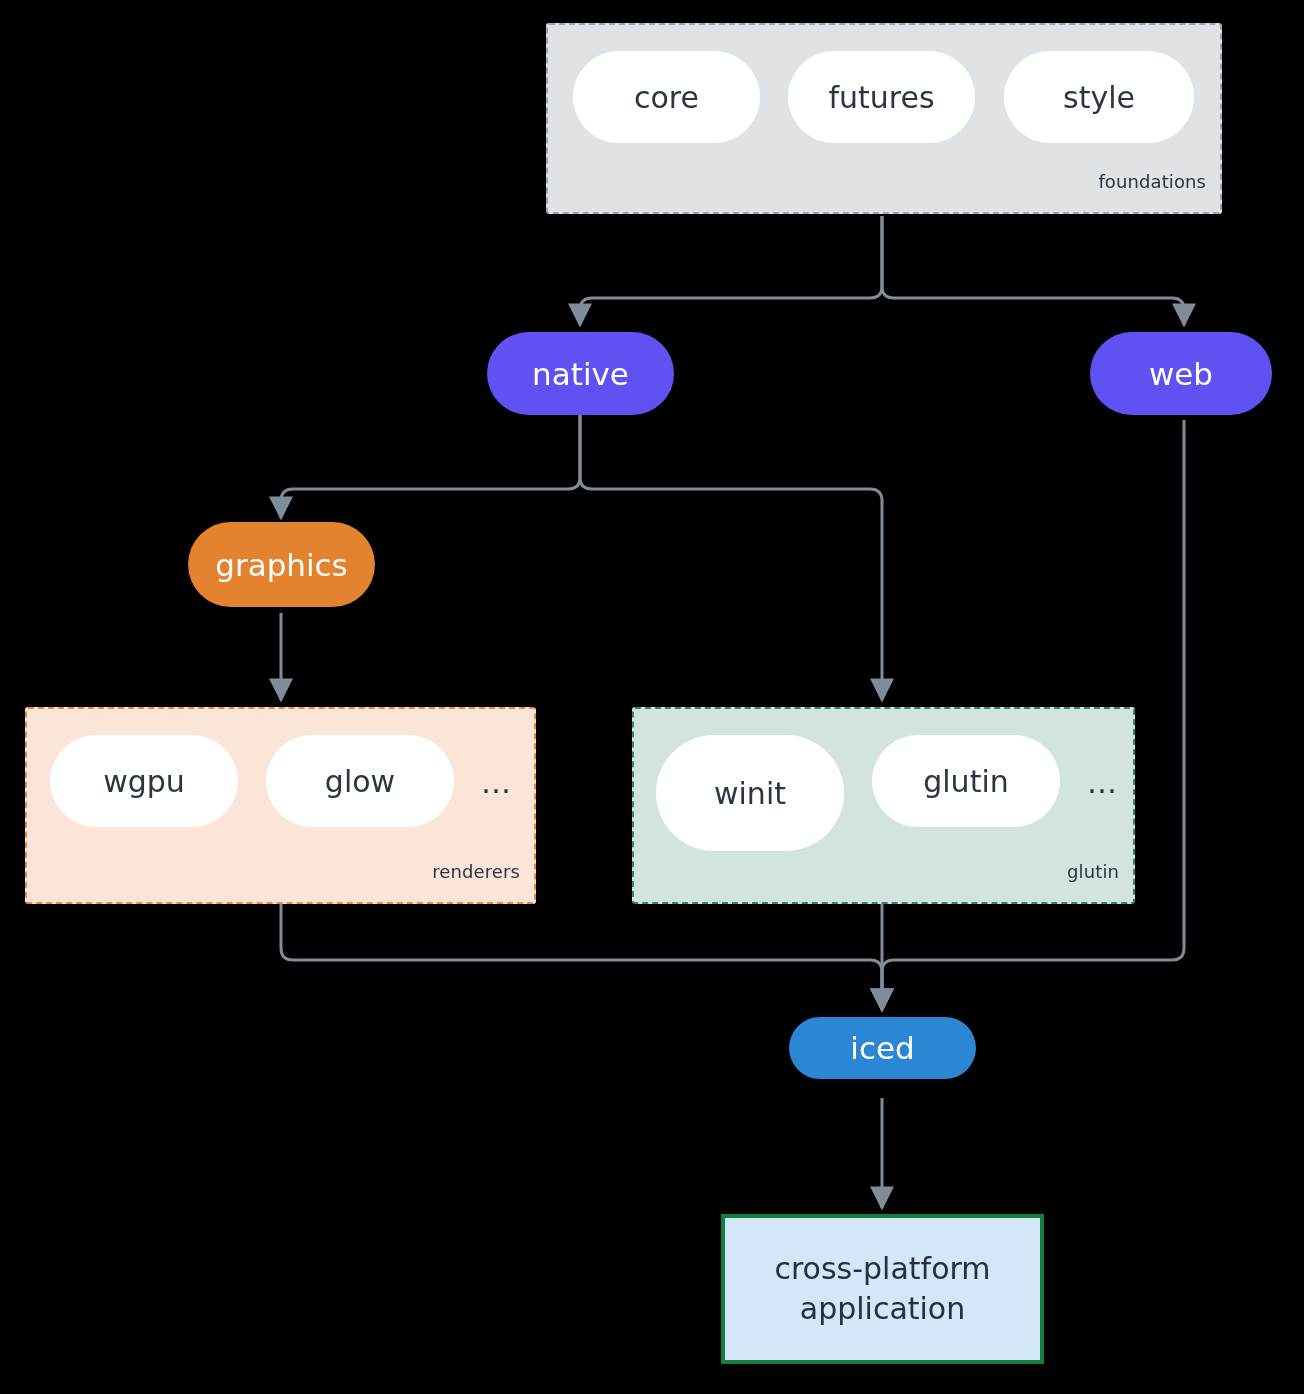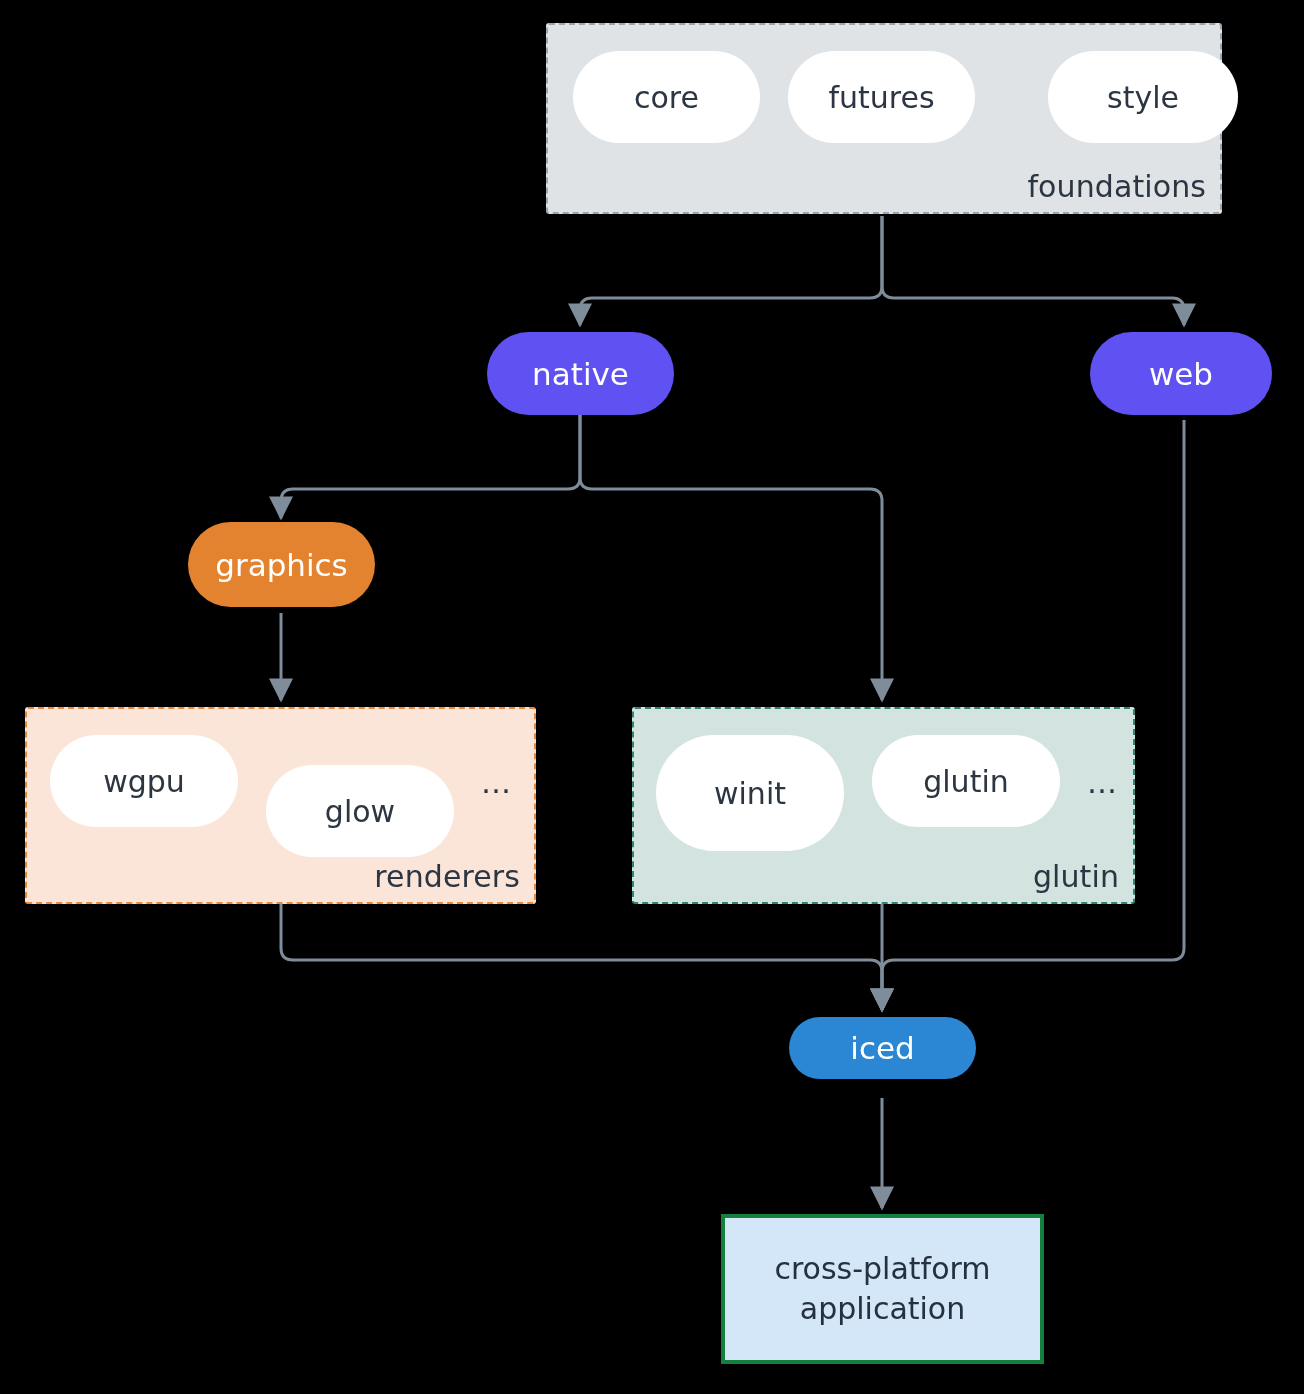--- a/index.html
+++ b/index.html
@@ -25,22 +25,22 @@
     height: 1394px;
     pointer-events: none;
   }
   .cluster {
     position: absolute;
     box-sizing: border-box;
   }
   .cluster-label {
     position: absolute;
     right: 14px;
-    bottom: 8px;
-    font-size: 30px;
+    bottom: 20px;
+    font-size: 18px;
     color: #2c3542;
     letter-spacing: 0.1px;
     white-space: nowrap;
     text-align: right;
   }
   .pill {
     position: absolute;
     box-sizing: border-box;
     display: flex;
     align-items: center;
@@ -118,21 +118,21 @@
   <div class="cluster" style="left:546px; top:23px; width:676px; height:191px;
               background:#dfe3e6; border:2px dashed #9aa5af; border-radius:3px;">
     <span class="cluster-label">foundations</span>
   </div>
   <div class="pill" style="left:573px; top:51px; width:187px; height:92px;">
     <span>core</span>
   </div>
   <div class="pill" style="left:788px; top:51px; width:187px; height:92px;">
     <span>futures</span>
   </div>
-  <div class="pill" style="left:1048px; top:51px; width:190px; height:92px;text-align:center;">
+  <div class="pill" style="left:1004px; top:51px; width:190px; height:92px;text-align:center;">
     <span>style</span>
   </div>
 
   <div class="node-stadium" style="left:487px; top:332px; width:187px; height:83px; background:#5f51f2;text-align:right;">
     <span>native</span>
   </div>
   <div class="node-stadium" style="left:1090px; top:332px; width:182px; height:83px; background:#5f51f2;">
     <span>web</span>
   </div>
 
@@ -140,21 +140,21 @@
     <span>graphics</span>
   </div>
 
   <div class="cluster" style="left:25px; top:707px; width:511px; height:197px;
               background:#fae5d8; border:2px dashed #ed8936; border-radius:3px;">
     <span class="cluster-label">renderers</span>
   </div>
   <div class="pill" style="left:50px; top:735px; width:188px; height:92px;">
     <span>wgpu</span>
   </div>
-  <div class="pill" style="left:266px; top:735px; width:188px; height:92px;margin-top:30px;">
+  <div class="pill" style="left:266px; top:735px; width:188px; height:92px;">
     <span>glow</span>
   </div>
   <div class="ellipsis" style="left:481px; top:768px;">
     <span>…</span>
   </div>
 
   <div class="cluster" style="left:632px; top:707px; width:503px; height:197px;
               background:#d3e3df; border:2px dashed #2f8476; border-radius:3px;">
     <span class="cluster-label">glutin</span>
   </div>

